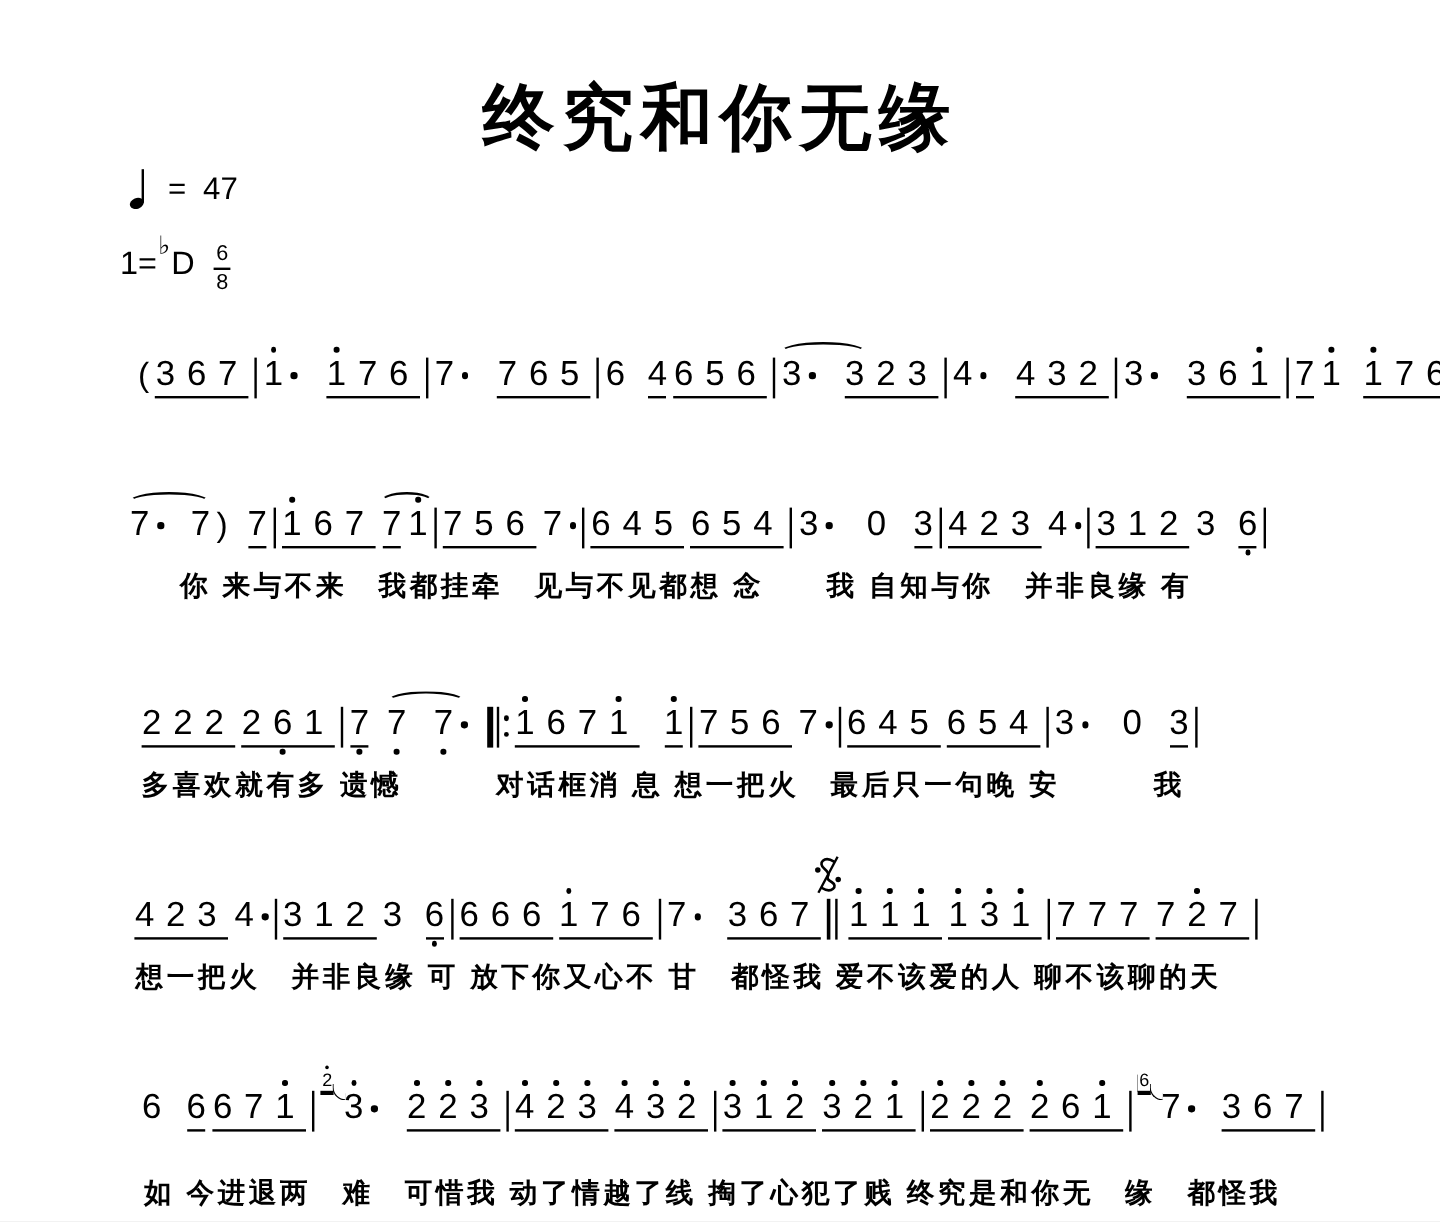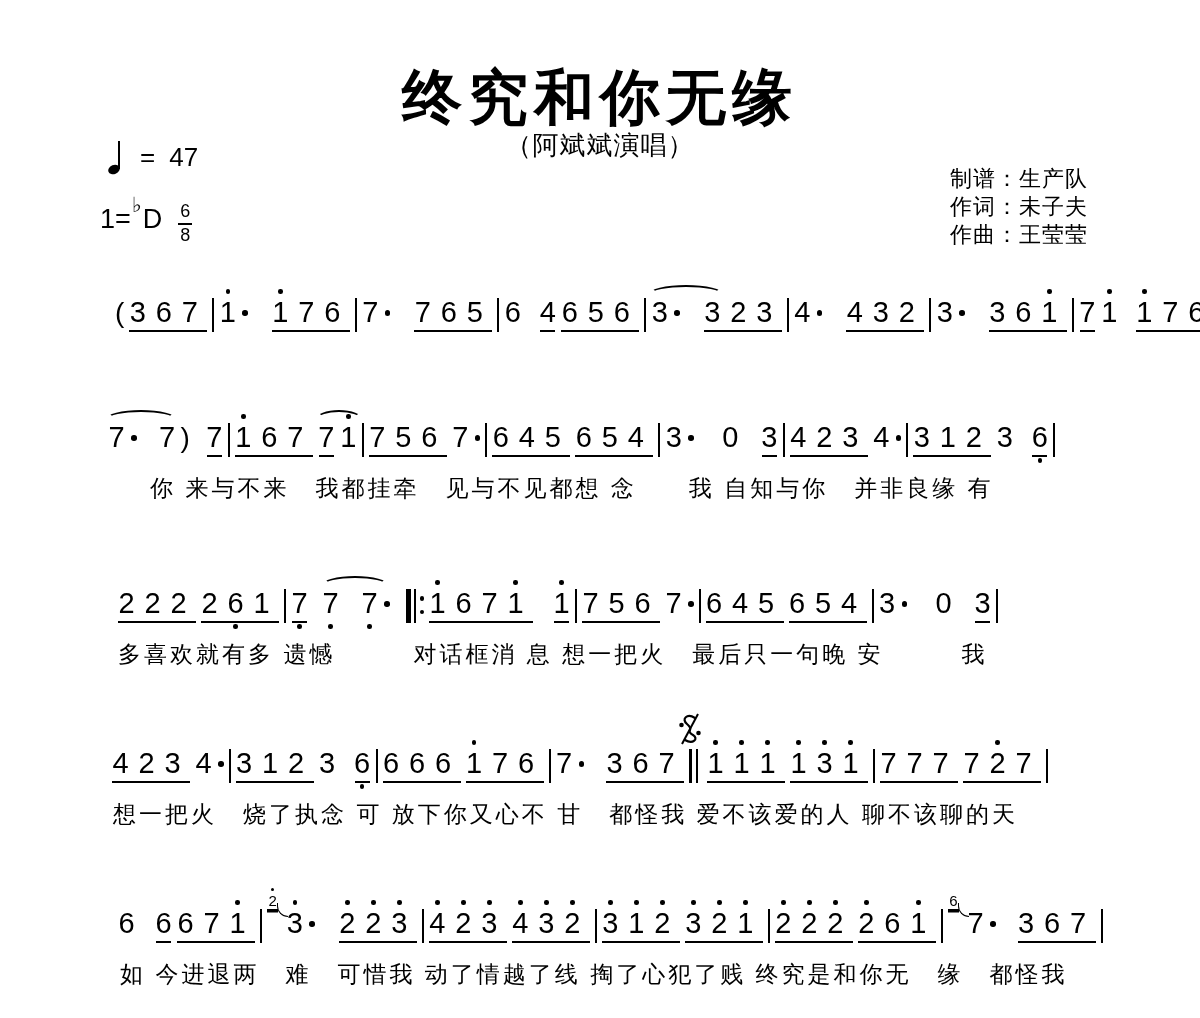--- a/index.html
+++ b/index.html
@@ -67,54 +67,48 @@
   .godot{width:3px;height:3px;border-radius:50%;background:#000;display:block;}
   .gdigit{font-size:15px;line-height:16px;padding:0 1.5px;border-bottom:1.3px solid #000;
           box-shadow:0 2.5px 0 #000;}
   .ghook{width:10px;height:13px;border-left:1.7px solid #000;border-bottom:1.7px solid #000;
          border-bottom-left-radius:12px;display:block;margin:17px 0 0 -1px;}
 
   
   .segno{position:absolute;top:-38px;left:-13px;width:28px;height:36px;}
 
   
-  .lyrics{position:absolute;font-size:23px;letter-spacing:3px;white-space:pre;}
+  .lyrics{position:absolute;font-size:23px;letter-spacing:3px;white-space:pre;font-weight:bold;}
 </style>
 </head>
 <body>
 
 <div class="page">
 
   <div class="title">终究和你无缘</div>
-  <div class="subtitle">（阿斌斌演唱）</div>
 
   <div class="tempo">
     <span class="qn">
       <span class="qn-head"></span>
         <span class="qn-stem"></span>
     </span>
     <span class="eq">=</span>
     <span>47</span>
   </div>
 
   <div class="keysig">
     <span>1=</span>
     <span class="flat">♭</span>
     <span>D</span>
     <span class="frac">
       <span class="num">6</span>
       <span class="den">8</span>
     </span>
   </div>
 
-  <div class="credits">
-    <div>制谱：生产队</div>
-    <div>作词：未子夫</div>
-    <div>作曲：王莹莹</div>
-  </div>
 
   <div id="score">
       <div class="scoreline" style="top: 286px; left: 115px;">
         <span class="paren">(</span>
         <span class="cell beam">
           <span class="stack">
             <span class="orow"></span>
             <span class="digit">3</span>
             <span class="brow"></span>
           </span>
@@ -1011,21 +1005,21 @@
           </span>
           <span class="stack">
             <span class="orow"></span>
             <span class="digit">7</span>
             <span class="brow"></span>
           </span>
           <i class="beamline"></i>
         </span>
         <span class="bar"></span>
       </div>
-      <div class="lyrics" style="top: 799px; left: 113px;">想一把火　烧了执念 可 放下你又心不 甘　都怪我 爱不该爱的人 聊不该聊的天</div>
+      <div class="lyrics" style="top: 799px; left: 113px;">想一把火　并非良缘 可 放下你又心不 甘　都怪我 爱不该爱的人 聊不该聊的天</div>
       <div class="scoreline" style="top: 897px; left: 118px;">
         <span class="cell note">
           <span class="stack">
             <span class="orow"></span>
             <span class="digit">6</span>
             <span class="brow"></span>
           </span>
         </span>
         <span class="sp" style="width: 10px;"></span>
         <span class="cell note">
@@ -1276,16 +1270,16 @@
           </span>
           <span class="stack">
             <span class="orow"></span>
             <span class="digit">7</span>
             <span class="brow"></span>
           </span>
           <i class="beamline"></i>
         </span>
         <span class="bar"></span>
       </div>
-      <div class="lyrics" style="top: 959px; left: 120px;">如 今进退两　难　可惜我 动了情越了线 掏了心犯了贱 终究是和你无　缘　都怪我</div>
+      <div class="lyrics" style="top: 979px; left: 120px;">如 今进退两　难　可惜我 动了情越了线 掏了心犯了贱 终究是和你无　缘　都怪我</div>
     </div>
 
 </div>
 
 </body></html>

